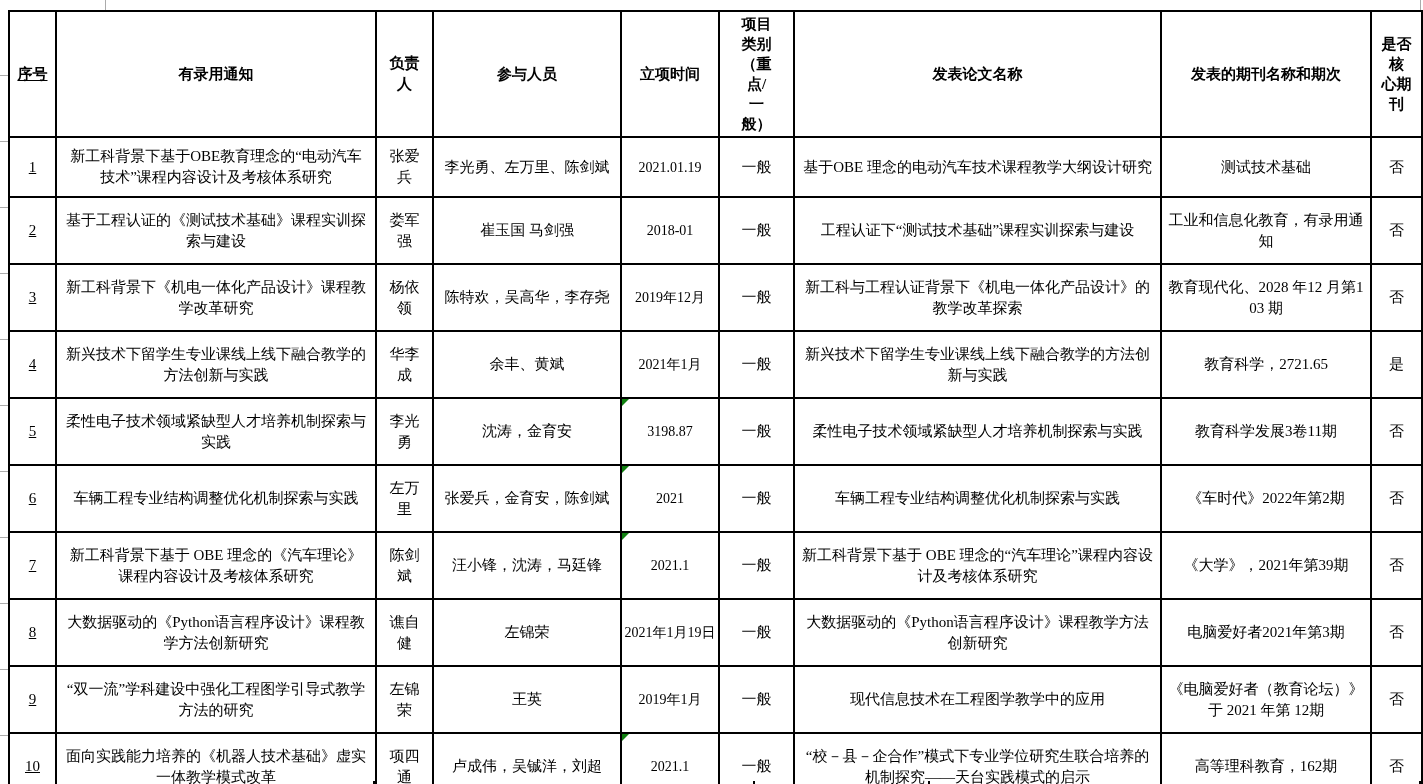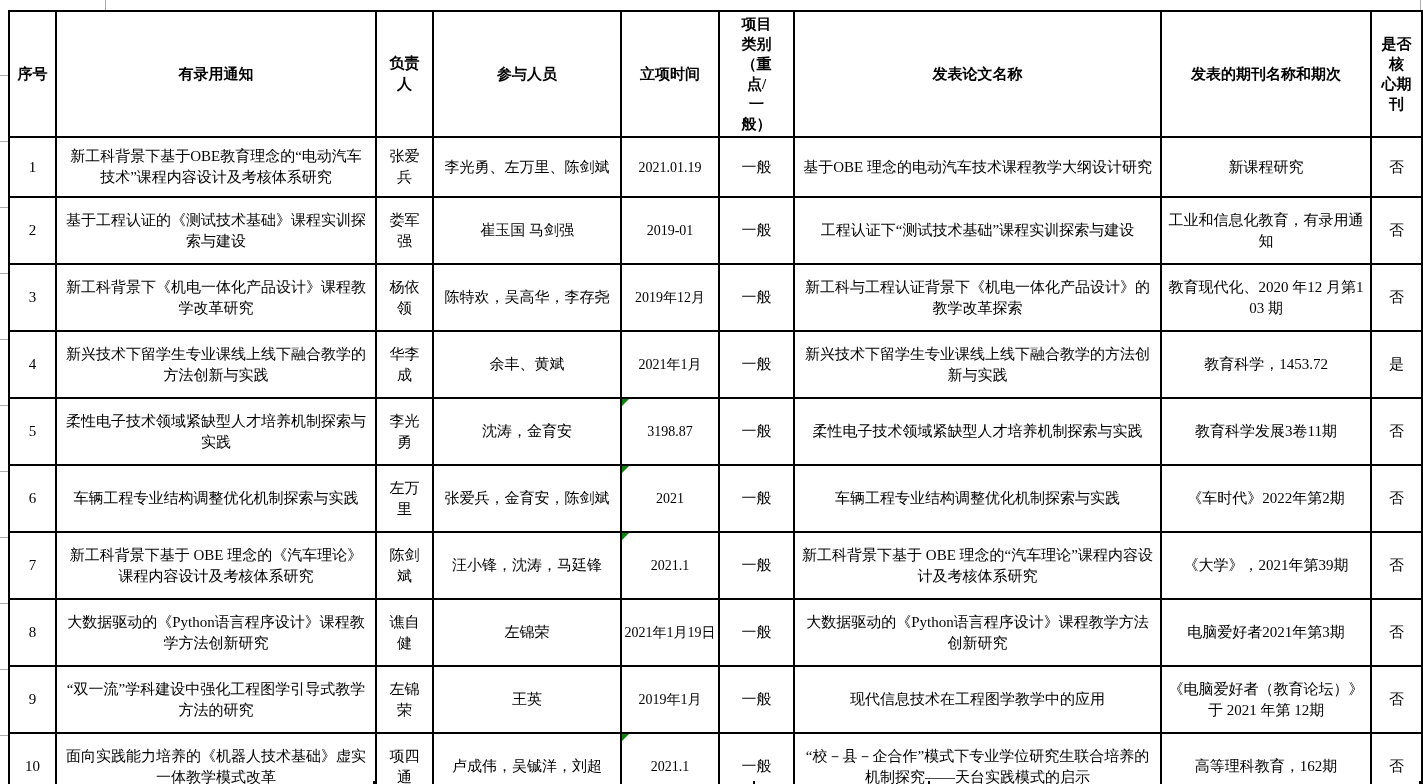--- a/index.html
+++ b/index.html
@@ -29,21 +29,21 @@
     font-size:15px;line-height:21px;
     padding:2px 6px;
     word-break:break-all;
     font-weight:normal;
   }
   thead tr{height:104px;}
   thead th{font-weight:bold;}
   tbody tr{height:67px;}
   tbody tr:first-child{height:60px;}
   .prewrap{white-space:pre-line;padding:2px 4px;line-height:20px;}
-  .c-no{padding:12px 2px;}
+  .c-no{padding:12px 2px;text-decoration:underline;}
   .c-date{padding:2px 0;font-size:14px;white-space:nowrap;position:relative;margin-top:15px;}
   .c-category{padding:2px 8px;}
   
   td.flagged::before{
     content:"";position:absolute;top:0;left:0;
     border-top:7px solid var(--flag,#108010);
     border-right:7px solid transparent;
   }
   col.w-no{width:47px;} col.w-project{width:320px;} col.w-leader{width:57px;}
   col.w-members{width:188px;} col.w-date{width:98px;} col.w-category{width:75px;}
@@ -90,54 +90,54 @@
     </thead>
     <tbody>
       <tr>
         <td class="c-no">1</td>
         <td class="c-project">新工科背景下基于OBE教育理念的“电动汽车技术”课程内容设计及考核体系研究</td>
         <td class="c-leader">张爱兵</td>
         <td class="c-members">李光勇、左万里、陈剑斌</td>
         <td class="c-date">2021.01.19</td>
         <td class="c-category">一般</td>
         <td class="c-paper">基于OBE 理念的电动汽车技术课程教学大纲设计研究</td>
-        <td class="c-journal">新课程研究</td>
+        <td class="c-journal">测试技术基础</td>
         <td class="c-core">否</td>
       </tr>
       <tr>
         <td class="c-no">2</td>
         <td class="c-project">基于工程认证的《测试技术基础》课程实训探索与建设</td>
         <td class="c-leader">娄军强</td>
         <td class="c-members">崔玉国 马剑强</td>
-        <td class="c-date">2019-01</td>
+        <td class="c-date">2018-01</td>
         <td class="c-category">一般</td>
         <td class="c-paper">工程认证下“测试技术基础”课程实训探索与建设</td>
         <td class="c-journal">工业和信息化教育，有录用通知</td>
         <td class="c-core">否</td>
       </tr>
       <tr>
         <td class="c-no">3</td>
         <td class="c-project">新工科背景下《机电一体化产品设计》课程教学改革研究</td>
         <td class="c-leader">杨依领</td>
         <td class="c-members">陈特欢，吴高华，李存尧</td>
         <td class="c-date">2019年12月</td>
         <td class="c-category">一般</td>
         <td class="c-paper">新工科与工程认证背景下《机电一体化产品设计》的教学改革探索</td>
-        <td class="c-journal">教育现代化、2020 年12 月第103 期</td>
+        <td class="c-journal">教育现代化、2028 年12 月第103 期</td>
         <td class="c-core">否</td>
       </tr>
       <tr>
         <td class="c-no">4</td>
         <td class="c-project">新兴技术下留学生专业课线上线下融合教学的方法创新与实践</td>
         <td class="c-leader">华李成</td>
         <td class="c-members">余丰、黄斌</td>
         <td class="c-date">2021年1月</td>
         <td class="c-category">一般</td>
         <td class="c-paper">新兴技术下留学生专业课线上线下融合教学的方法创新与实践</td>
-        <td class="c-journal">教育科学，1453.72</td>
+        <td class="c-journal">教育科学，2721.65</td>
         <td class="c-core">是</td>
       </tr>
       <tr>
         <td class="c-no">5</td>
         <td class="c-project">柔性电子技术领域紧缺型人才培养机制探索与实践</td>
         <td class="c-leader">李光勇</td>
         <td class="c-members">沈涛，金育安</td>
         <td class="c-date flagged">3198.87</td>
         <td class="c-category">一般</td>
         <td class="c-paper">柔性电子技术领域紧缺型人才培养机制探索与实践</td>

